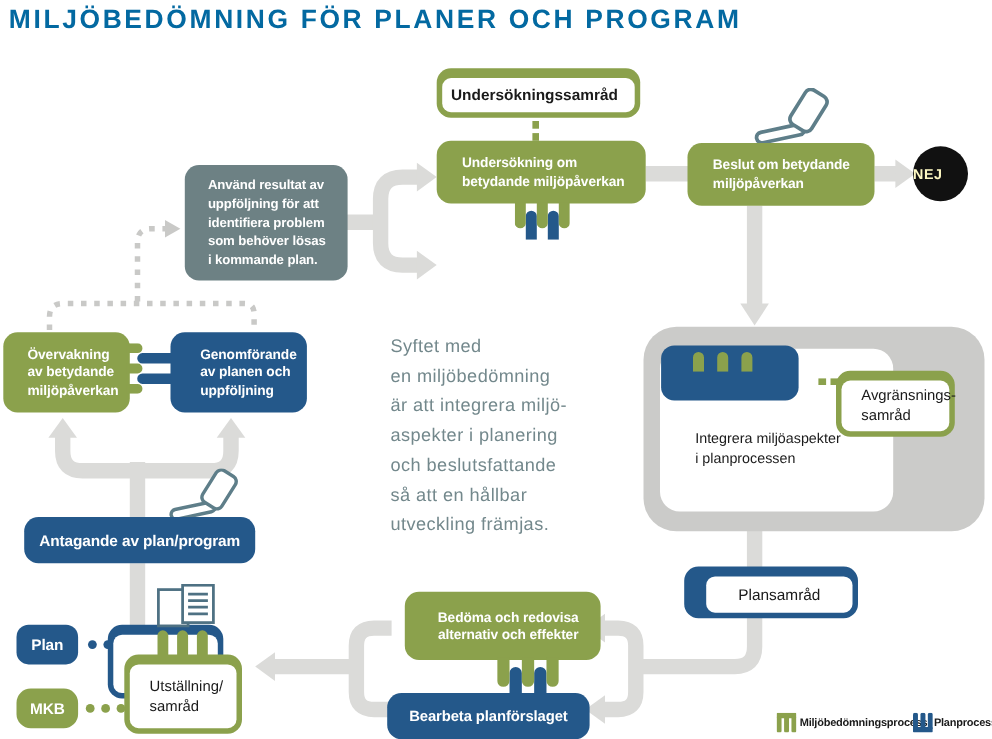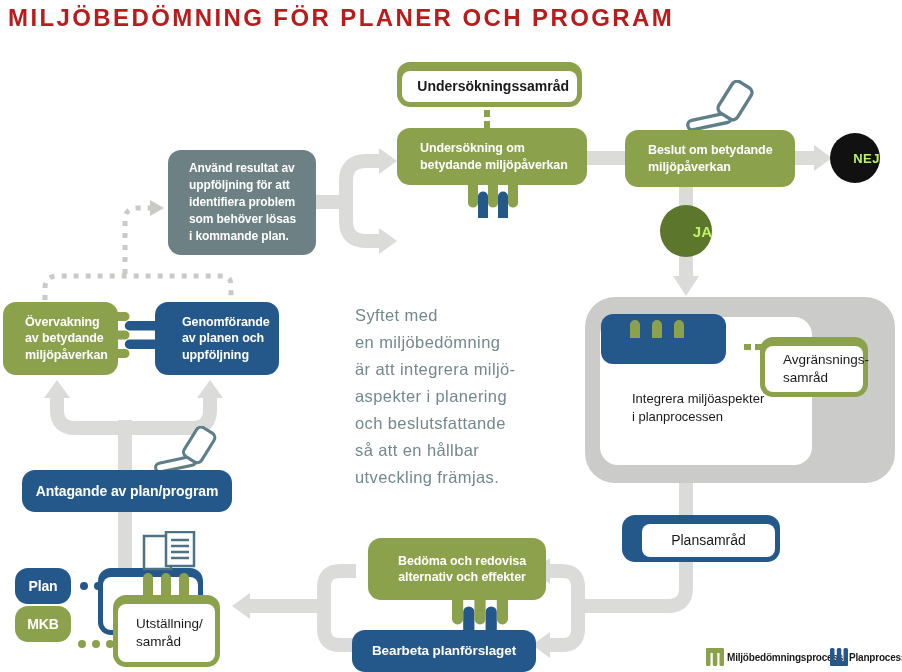--- a/index.html
+++ b/index.html
@@ -1,37 +1,37 @@
 <!DOCTYPE html>
 <html><head>
 <meta charset="utf-8">
 <style>
   html,body{margin:0;padding:0;background:#fff;}
   #stage{position:relative;width:902px;height:672px;background:#fff;overflow:hidden;
          font-family:"Liberation Sans",sans-serif;}
   .abs{position:absolute;}
   .pre{white-space:pre-line;margin-left:10px;}
-  #title{left:8px;top:4px;font-size:24px;font-weight:bold;letter-spacing:2.4px;color:#b91c1c;}
+  #title{left:8px;top:4px;font-size:24px;font-weight:bold;letter-spacing:2.4px;color:#0369a1;}
   
   .node{border-radius:13px;color:#fff;font-weight:bold;font-size:12.5px;line-height:1.32;
         display:flex;align-items:center;letter-spacing:-0.1px;}
   .node .txt{padding:0 10px 0 13px;}
   .green{background:#8BA14C;}
   .blue{background:#24588A;}
   .slate{background:#6D8184;}
   .center .txt{width:100%;text-align:center;padding:0 4px;}
   
   .frame{border-radius:13px;padding:9px 5px 5px 5px;box-sizing:border-box;}
   .frame .inner{background:#fff;border-radius:8px;width:100%;height:100%;box-sizing:border-box;
         display:flex;align-items:center;color:#1a1a1a;font-size:13.5px;line-height:1.3;}
   .frame .inner .txt{padding:0 8px;}
   .frame.fgreen{background:#8BA14C;}
   .frame.fblue{background:#24588A;}
-  .circle{border-radius:50%;display:flex;align-items:center;justify-content:flex-end;
-          color:#bef264;font-weight:bold;}
+  .circle{border-radius:50%;display:flex;align-items:center;justify-content:flex-start;
+          color:#fef9c3;font-weight:bold;}
   .dots{display:flex;gap:6px;}
   .dots span{width:8px;height:8px;border-radius:50%;}
   .dashes{display:flex;gap:4px;}
   .dashes span{width:7px;height:6px;background:#8BA14C;}
   .dashes.vert{flex-direction:column;}
   .dashes.vert span{width:6px;height:7px;}
   #syfte{color:#73888C;font-size:16.5px;line-height:27px;letter-spacing:0.4px;}
   #integrera{color:#1a1a1a;font-size:13px;font-weight:normal;line-height:1.4;}
   .legend-label{font-size:10px;font-weight:bold;color:#1a1a1a;letter-spacing:-0.2px;}
 </style>
@@ -70,21 +70,21 @@
     <g stroke="#C9C9C7" stroke-width="5" fill="none" stroke-dasharray="5 7">
       <path d="M45,300 V288 Q45,276 57,276 H222 Q231,276 231,285 V299"></path>
       <path d="M125,274 V220 Q125,208 137,208 H150"></path>
     </g>
     <polygon points="150,200 164,208 150,216" fill="#C9C9C7"></polygon>
   </svg>
 
   <div id="title" class="abs">MILJÖBEDÖMNING FÖR PLANER OCH PROGRAM</div>
 
   <div class="abs frame fgreen" style="left:397px;top:62px;width:185px;height:45px;">
-    <div class="inner" style="justify-content:flex-end;font-weight:bold;font-size:14px;">
+    <div class="inner" style="justify-content:flex-start;font-weight:bold;font-size:14px;">
       <span class="txt">Undersökningssamråd</span>
     </div>
   </div>
   <div class="abs dashes vert" style="left:484px;top:110px;">
       <span></span>
       <span></span>
     </div>
 
   <div class="abs node green" style="left:397px;top:128px;width:190px;height:57px;">
     <div class="txt pre">Undersökning om
@@ -114,23 +114,20 @@
 
   <div class="abs node green" style="left:625px;top:130px;width:170px;height:57px;">
     <div class="txt pre">Beslut om betydande
 miljöpåverkan</div>
   </div>
 
   <div class="abs circle" style="left:830px;top:133px;width:50px;height:50px;background:#111;font-size:13px;letter-spacing:0.5px;">
     <span>NEJ</span>
   </div>
 
-  <div class="abs circle" style="left:660px;top:205px;width:52px;height:52px;background:#5C772B;font-size:15px;">
-    <span>JA</span>
-  </div>
 
   <div class="abs node green" style="left:3px;top:302px;width:115px;height:73px;">
     <div class="txt pre" style="padding-left:12px;">Övervakning
 av betydande
 miljöpåverkan</div>
   </div>
 
   <svg class="abs" style="left:115px;top:312px;" width="42" height="46" viewBox="0 0 42 46">
     <path fill="#24588A" d="M42,9 H14.5 A4.75,4.75 0 0 0 14.5,18.5 H42 Z M42,27.5 H14.5 A4.75,4.75 0 0 0 14.5,37 H42 Z"></path>
     <path fill="#8BA14C" d="M0,0 H10 A4.5,4.5 0 0 1 10,9 H0 Z M0,18.5 H10 A4.5,4.5 0 0 1 10,27.5 H0 Z M0,37 H10 A4.5,4.5 0 0 1 10,46 H0 Z"></path>
@@ -210,29 +207,29 @@
   <svg class="abs" style="left:143px;top:572px;" width="46" height="26" viewBox="0 0 46 26">
     <path fill="#8BA14C" d="M0,26 V6 A5,5 0 0 1 10,6 V26 Z M18,26 V6 A5,5 0 0 1 28,6 V26 Z M36,26 V6 A5,5 0 0 1 46,6 V26 Z"></path>
   </svg>
   <div class="abs frame fgreen" style="left:113px;top:595px;width:107px;height:72px;">
     <div class="inner">
       <div class="txt pre">Utställning/
 samråd</div>
     </div>
   </div>
 
-  <div class="abs node blue center" style="left:15px;top:568px;width:56px;height:36px;font-size:14px;">
+  <div class="abs node blue center" style="left:15px;top:568px;width:56px;height:36px;font-size:14px;border-radius:11px;">
     <div class="txt">Plan</div>
   </div>
   <div class="abs dots" style="left:80px;top:582px;">
     <span style="background:#24588A;"></span>
       <span style="background:#24588A;"></span>
   </div>
 
-  <div class="abs node green center" style="left:15px;top:606px;width:56px;height:36px;font-size:14px;">
+  <div class="abs node green center" style="left:15px;top:626px;width:56px;height:36px;font-size:14px;">
     <div class="txt">MKB</div>
   </div>
   <div class="abs dots" style="left:78px;top:640px;">
     <span style="background:#8BA14C;"></span>
       <span style="background:#8BA14C;"></span>
       <span style="background:#8BA14C;"></span>
   </div>
 
   <svg class="abs" style="left:706px;top:648px;" width="18" height="18" viewBox="0 0 18 18">
     <g fill="#8BA14C">

